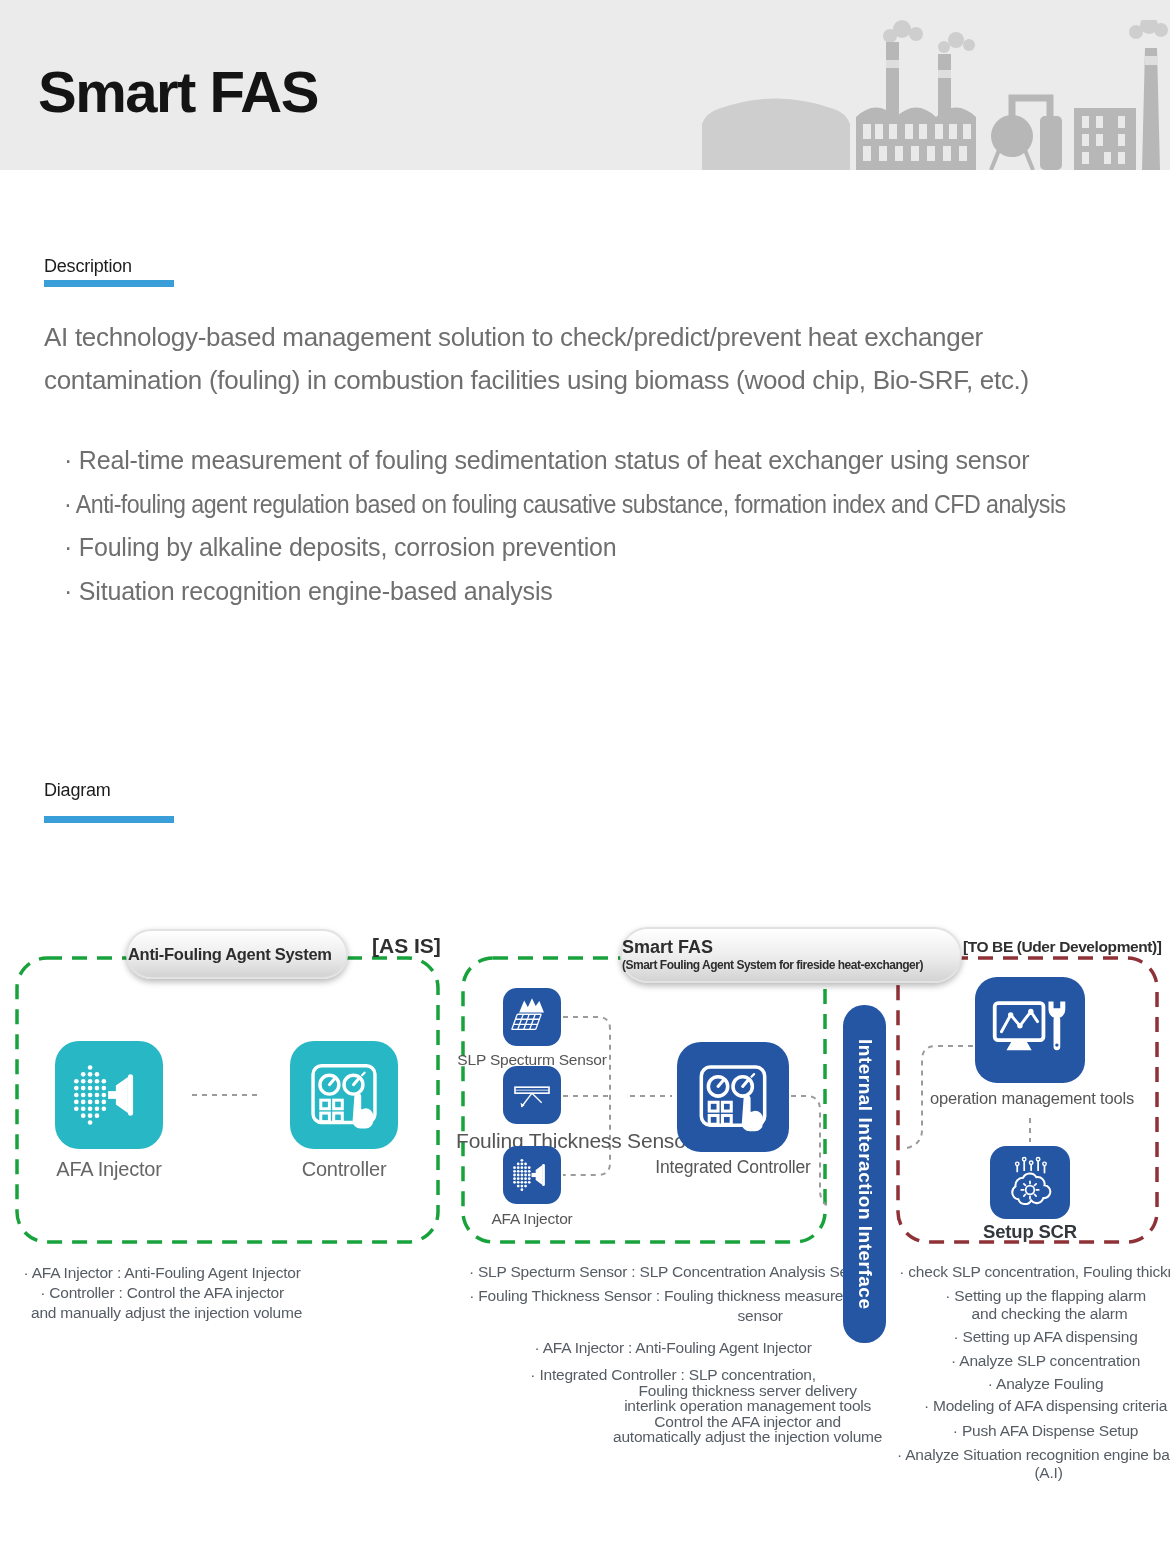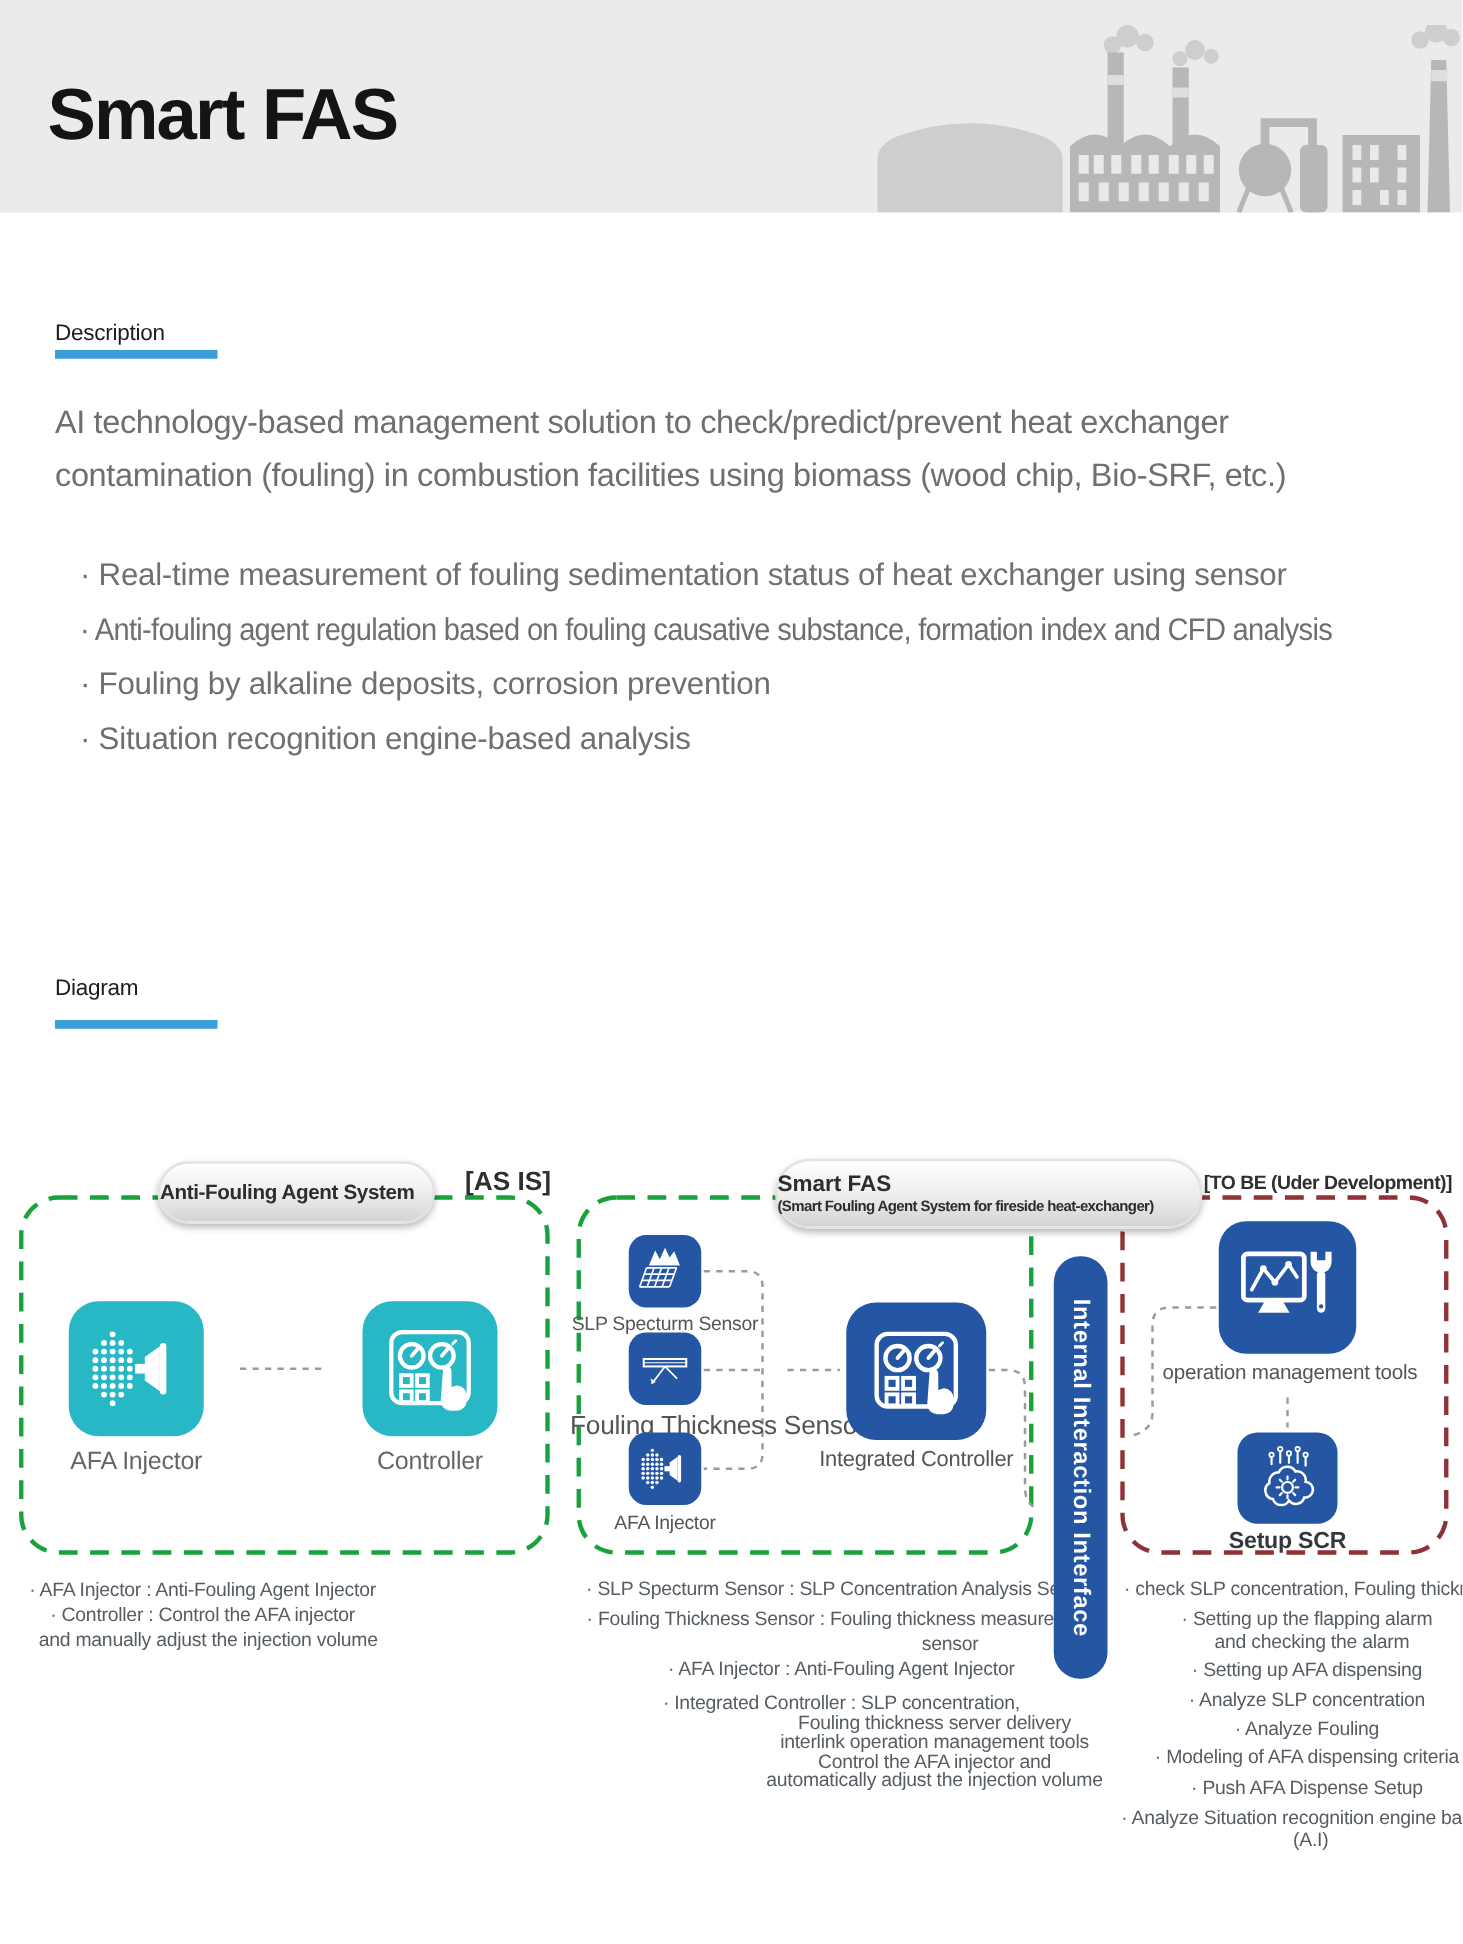--- a/index.html
+++ b/index.html
@@ -77,21 +77,21 @@
 
   
   .note{position:absolute;font-size:15.5px;color:#565c64;letter-spacing:-0.2px;z-index:3;}
   .nl{white-space:nowrap;line-height:18px;text-align:center;}
   .notes-asis{left:22px;top:1263px;}
   .notes-asis .nl{line-height:20px;}
   .notes-asis .wrap{padding-left:9px;}
   .notes-fas{left:464px;top:1263px;}
   .nf1{margin-bottom:6px;}
   .nf2{margin-bottom:2px;}
-  .nf3{padding-left:174px;margin-bottom:2px;}
+  .nf3{padding-left:174px;margin-bottom:14px;}
   .nf4{margin-bottom:10px;}
   .nf5,.nf6,.nf7,.nf8,.nf9{line-height:15.5px;}
   .nf6,.nf7,.nf8,.nf9{padding-left:149px;}
   .notes-tobe{left:897px;top:1263px;}
   .nt1{margin-bottom:6px;}
   .nt3{margin-bottom:5px;}
   .nt4{margin-bottom:6px;}
   .nt5{margin-bottom:5px;}
   .nt6{margin-bottom:4px;}
   .nt7{margin-bottom:7px;}

